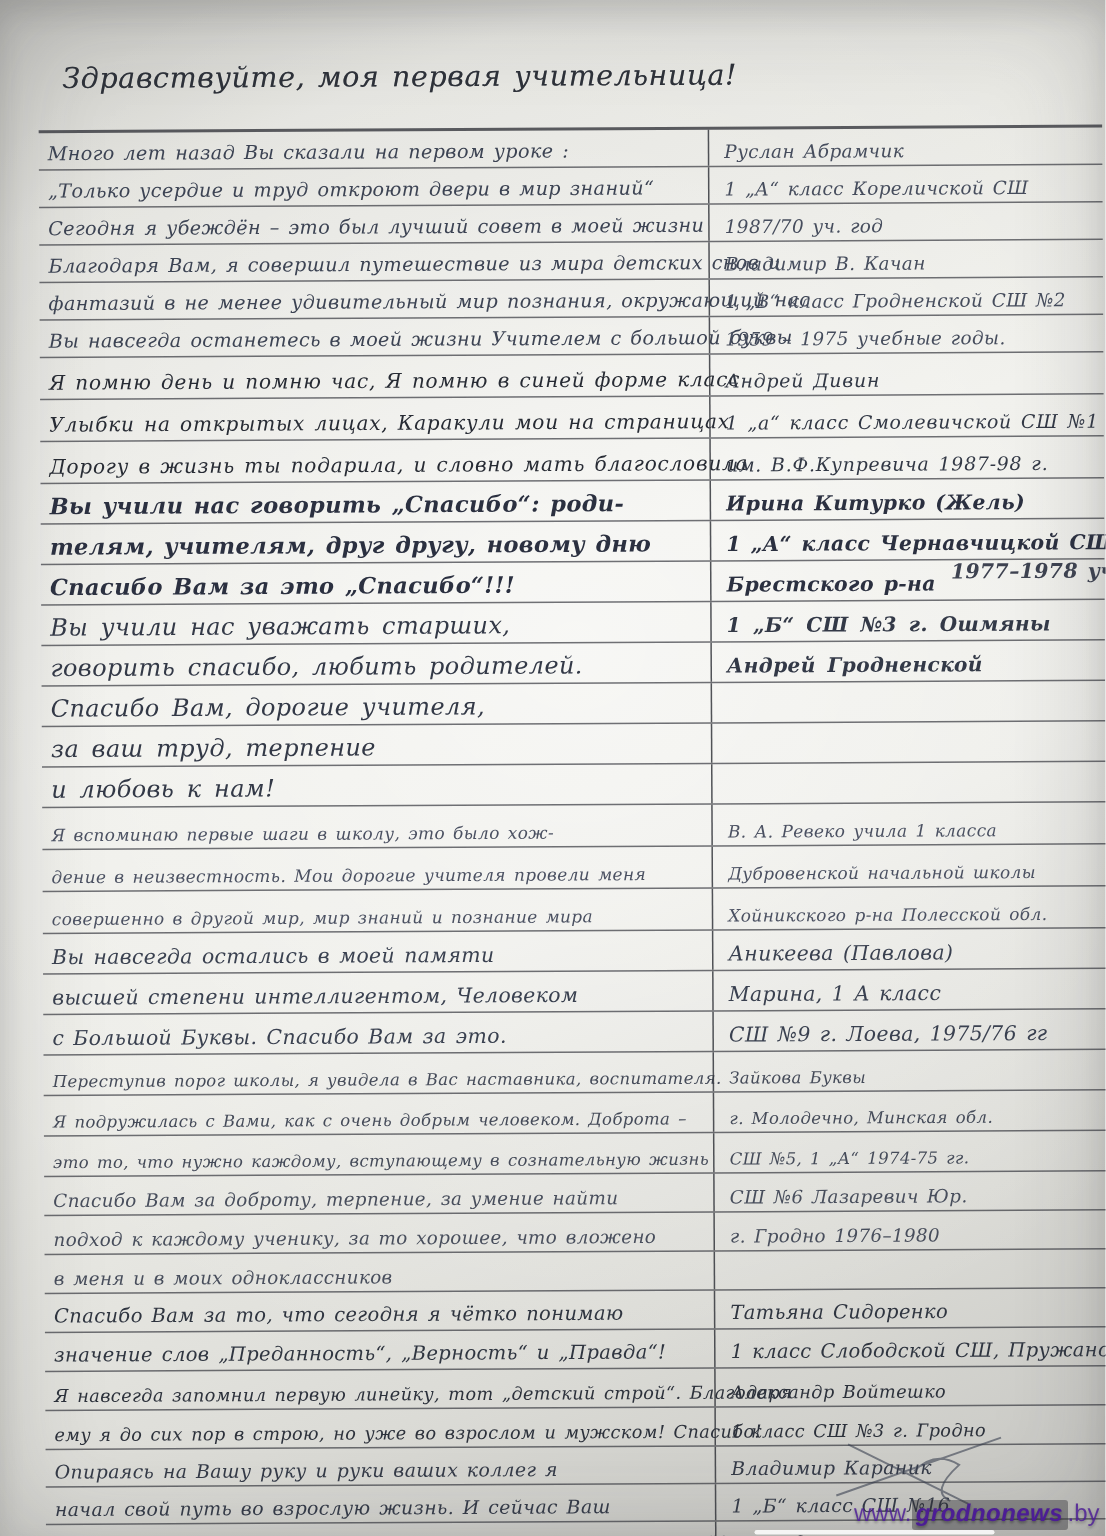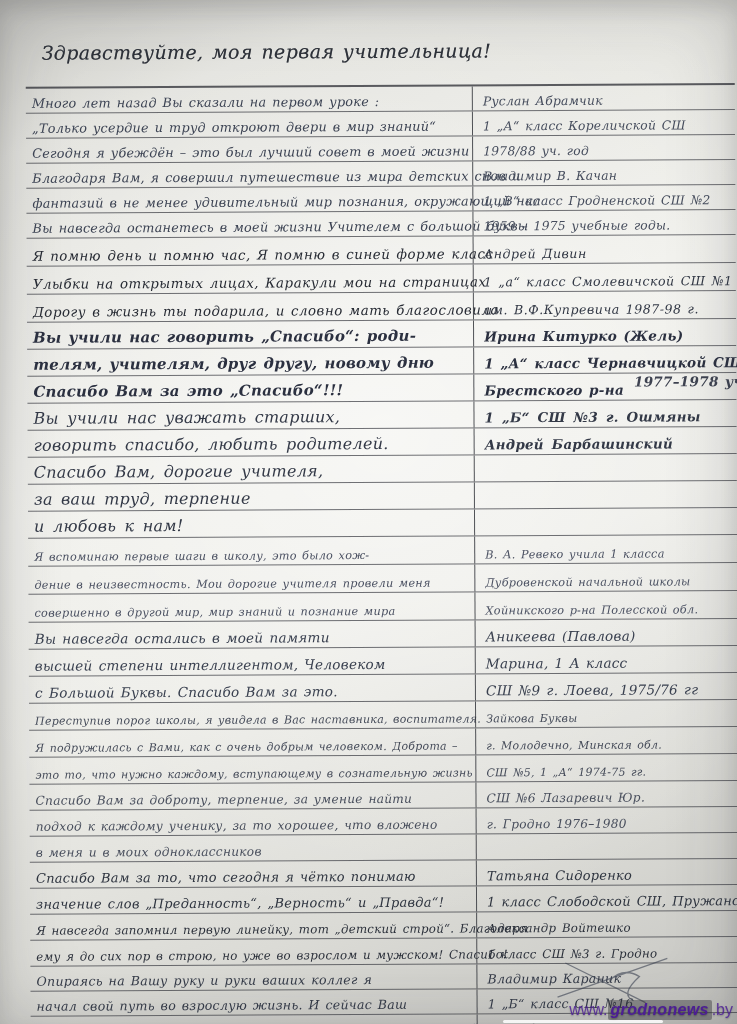--- a/index.html
+++ b/index.html
@@ -93,21 +93,21 @@
     <div class="cell right">
       <span class="hw">1 „А“ класс Кореличской СШ</span>
 
     </div>
   </div>
         <div class="row r-b1">
     <div class="cell left">
       <span class="hw">Сегодня я убеждён – это был лучший совет в моей жизни</span>
     </div>
     <div class="cell right">
-      <span class="hw">1978/88 уч. год</span>
+      <span class="hw">1987/70 уч. год</span>
 
     </div>
   </div>
         <div class="row r-b1">
     <div class="cell left">
       <span class="hw">Благодаря Вам, я совершил путешествие из мира детских снов и</span>
     </div>
     <div class="cell right">
       <span class="hw">Владимир В. Качан</span>
 
@@ -192,21 +192,21 @@
     <div class="cell right">
       <span class="hw">1 „Б“ СШ №3 г. Ошмяны</span>
 
     </div>
   </div>
         <div class="row r-b4">
     <div class="cell left">
       <span class="hw">говорить спасибо, любить родителей.</span>
     </div>
     <div class="cell right">
-      <span class="hw">Андрей Барбашинский</span>
+      <span class="hw">Андрей Гродненской</span>
 
     </div>
   </div>
         <div class="row r-b4">
     <div class="cell left">
       <span class="hw">Спасибо Вам, дорогие учителя,</span>
     </div>
     <div class="cell right">
       <span class="hw"></span>
 

